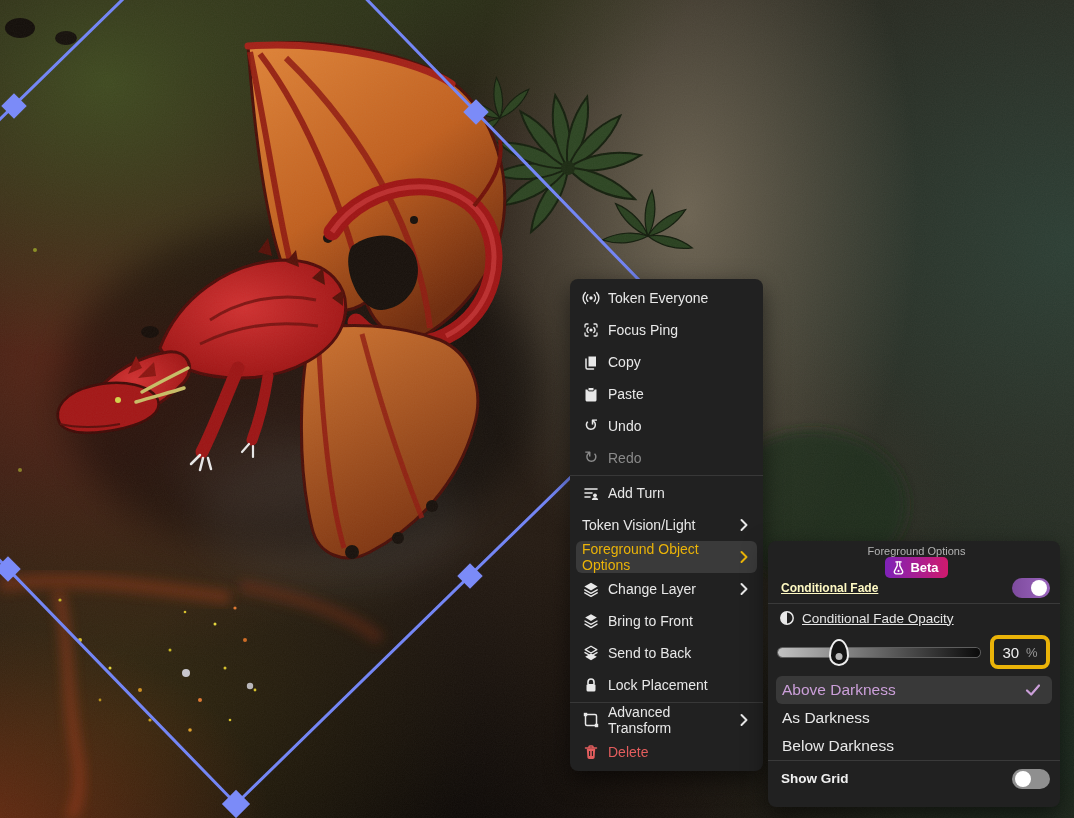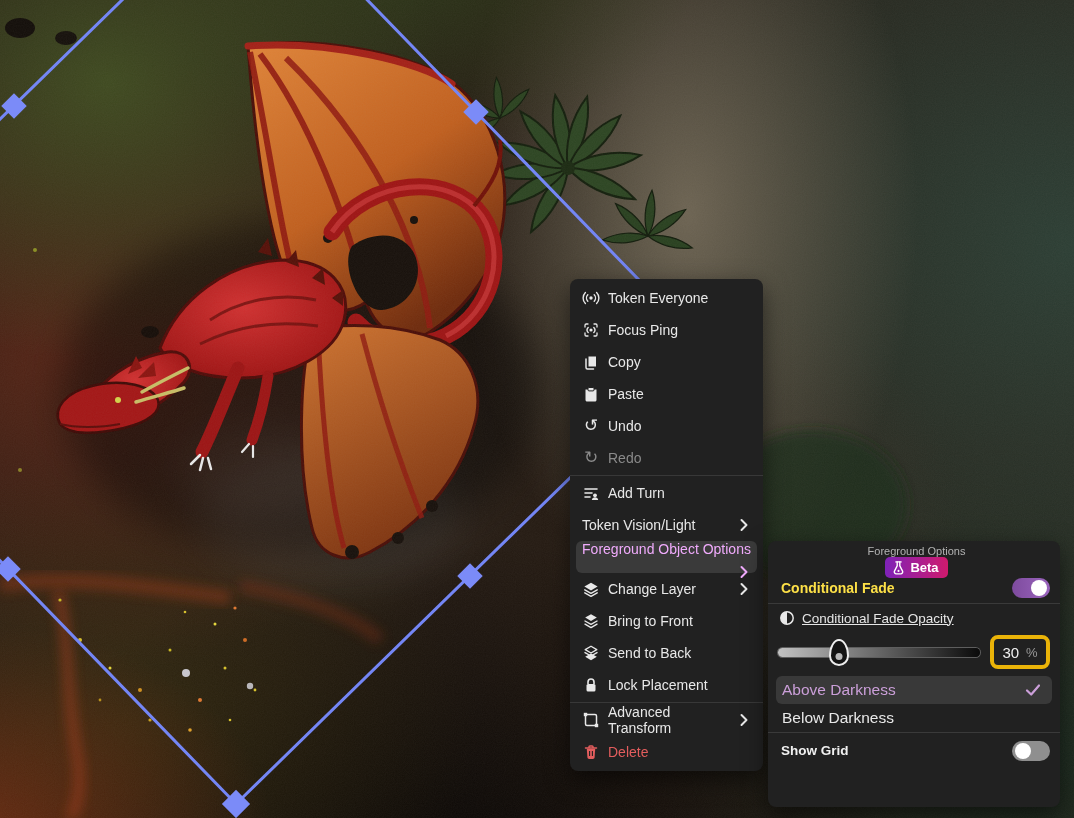--- a/index.html
+++ b/index.html
@@ -28,38 +28,38 @@
   .menu{position:absolute;left:570px;top:279px;width:193px;box-sizing:border-box;
         background:#212121;border-radius:8px;padding:3px 0;z-index:5;
         box-shadow:0 8px 24px rgba(0,0,0,.55);}
   .mi{height:32px;display:flex;align-items:center;gap:8px;margin:0 6px;
       padding:0 6px;border-radius:6px;font-size:14px;color:#e8e8e8;cursor:pointer;}
   .mi .ic{width:18px;height:18px;flex:0 0 18px;display:flex;align-items:center;justify-content:center;}
   .mi .ic svg{display:block;}
   .mi .glyph{font-size:17px;line-height:18px;width:18px;text-align:center;}
   .mi .chev{margin-left:auto;display:flex;}
   .mi.disabled{color:#8a8a8a;}
-  .mi.hl{background:#3a3a3a;color:#f0abfc;flex-direction:column;}
+  .mi.hl{background:#3a3a3a;color:#eab308;}
   .mi.danger{color:#e25d5d;}
   .sep{height:1px;background:#383838;margin:1px 0;}
 
   
   .panel{position:absolute;left:768px;top:541px;width:292px;height:266px;box-sizing:border-box;
          background:#212121;border-radius:8px;z-index:6;display:flex;flex-direction:column;
          box-shadow:0 8px 24px rgba(0,0,0,.55);overflow:hidden;}
   .p-head{height:32px;display:flex;align-items:center;justify-content:space-between;
           padding:4px 8px 0 13px;box-sizing:border-box;flex-direction:column;}
   .p-title{font-size:11px;color:#b3b3b3;}
   .badge{display:flex;align-items:center;gap:4px;color:#fff;font-size:13px;font-weight:bold;
          padding:3px 9px 3px 6px;border-radius:5px;
          background:linear-gradient(90deg,#7e22b8,#d01a6d);}
   .p-row{display:flex;align-items:center;justify-content:space-between;
          padding:0 10px 0 13px;box-sizing:border-box;}
   .row-fade{height:30px;}
-  .lbl-bold{font-size:14px;font-weight:bold;color:#fde047;}
+  .lbl-bold{font-size:12px;font-weight:bold;color:#fef9c3;text-decoration:underline;}
   .p-sep{height:1px;background:#3a3a3a;flex:0 0 1px;}
   .row-oplabel{height:28px;justify-content:flex-start;gap:7px;padding-left:11px;
                font-size:13.5px;color:#e6e6e6;text-decoration:underline;}
   .row-slider{height:40px;padding:0 10px;gap:10px;justify-content:flex-start;}
   .track{position:relative;width:202px;height:9px;border-radius:5px;flex:0 0 202px;
          background:linear-gradient(90deg,#c2c2c2,#0a0a0a);
          box-shadow:0 0 0 1px rgba(255,255,255,.28);cursor:pointer;}
   .eggthumb{position:absolute;left:calc(30% - 10px);top:-9px;width:20px;height:27px;
             box-sizing:border-box;background:#141414;border:2px solid #ededed;
             border-radius:50% 50% 50% 50% / 62% 62% 38% 38%;cursor:grab;}
@@ -433,20 +433,23 @@
     <div class="opts">
       <div class="opt sel">
         <span>Above Darkness</span>
         <span class="check">
           <svg width="18" height="18" viewBox="0 0 18 18">
               <path d="M3 9.5l4.2 4L15 4.5" stroke="#cb9fd9" stroke-width="2.2" fill="none" stroke-linecap="round" stroke-linejoin="round"></path>
             </svg>
         </span>
       </div>
       <div class="opt">
+        <span>As Darkness</span>
+      </div>
+      <div class="opt">
         <span>Below Darkness</span>
       </div>
     </div>
 
     <div class="p-sep"></div>
 
     <div class="p-row row-grid">
       <span class="lbl-grid">Show Grid</span>
       <span class="switch off">
           <span class="knob"></span>

